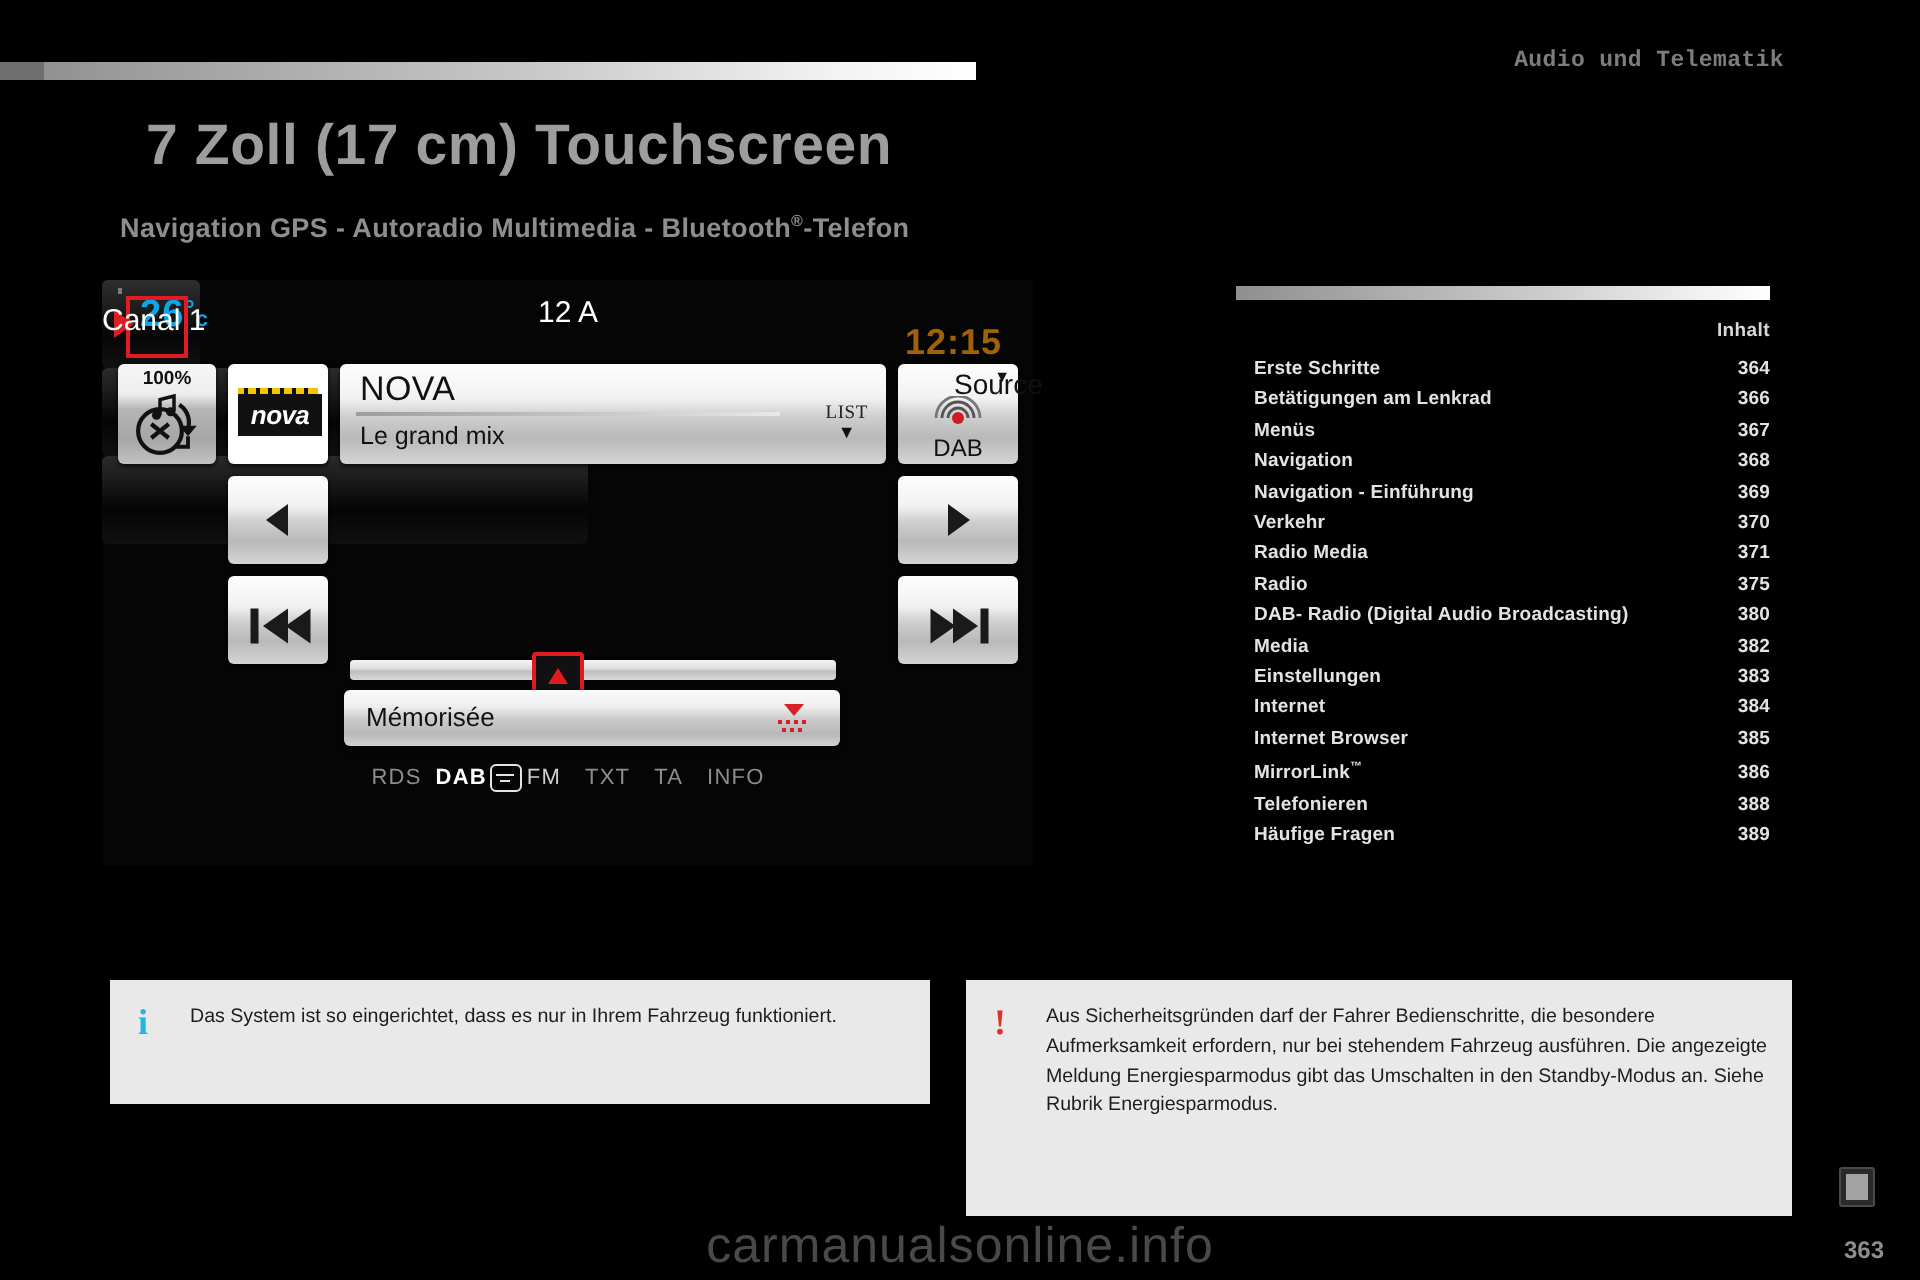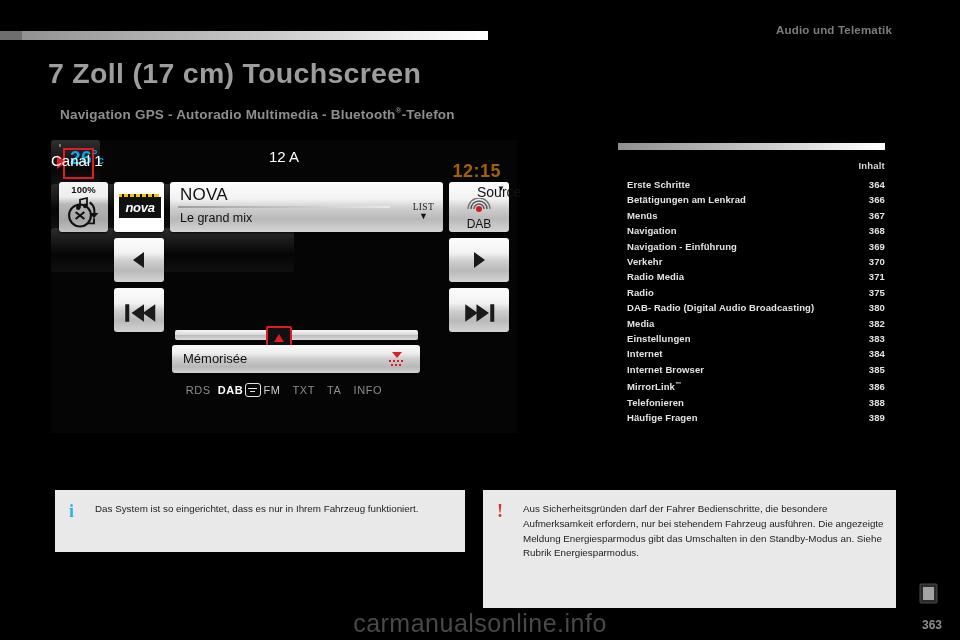--- a/index.html
+++ b/index.html
@@ -6,24 +6,24 @@
   body{width:960px;height:640px;overflow:hidden;font-family:"Liberation Sans",sans-serif;position:relative;}
 
   
   #page{position:absolute;inset:0;background:#000;}
 
   .top-rule{position:absolute;left:0;top:31px;width:488px;height:9px;
     background:linear-gradient(to right,#8a8a8a 0%,#9b9b9b 12%,#c9c9c9 55%,#f2f2f2 85%,#ffffff 100%);}
   .top-rule .cap{position:absolute;left:0;top:0;width:22px;height:9px;background:#6e6e6e;}
 
   .section-title{position:absolute;right:68px;top:24px;font-size:11.5px;font-weight:bold;
-    color:#7d7d7d;letter-spacing:.2px;white-space:nowrap;}
-
-  
-  .h1{position:absolute;left:48px;top:57px;font-size:28.5px;font-weight:bold;color:#9d9d9d;
+    color:#7d7d7d;letter-spacing:.2px;white-space:nowrap;font-family:Liberation Mono, monospace;}
+
+  
+  .h1{position:absolute;left:73px;top:57px;font-size:28.5px;font-weight:bold;color:#9d9d9d;
     letter-spacing:.3px;white-space:nowrap;}
   .h2{position:absolute;left:60px;top:106px;font-size:13.5px;font-weight:bold;color:#8e8e8e;
     letter-spacing:.2px;white-space:nowrap;}
   .h2 sup{font-size:8px;vertical-align:super;}
 
   
   #screen{position:absolute;left:51px;top:140px;width:466px;height:293px;background:#050505;}
   #screen .sbody{position:absolute;inset:0;}
 
   .statusbar{position:absolute;left:0;top:0;width:100%;height:36px;}

